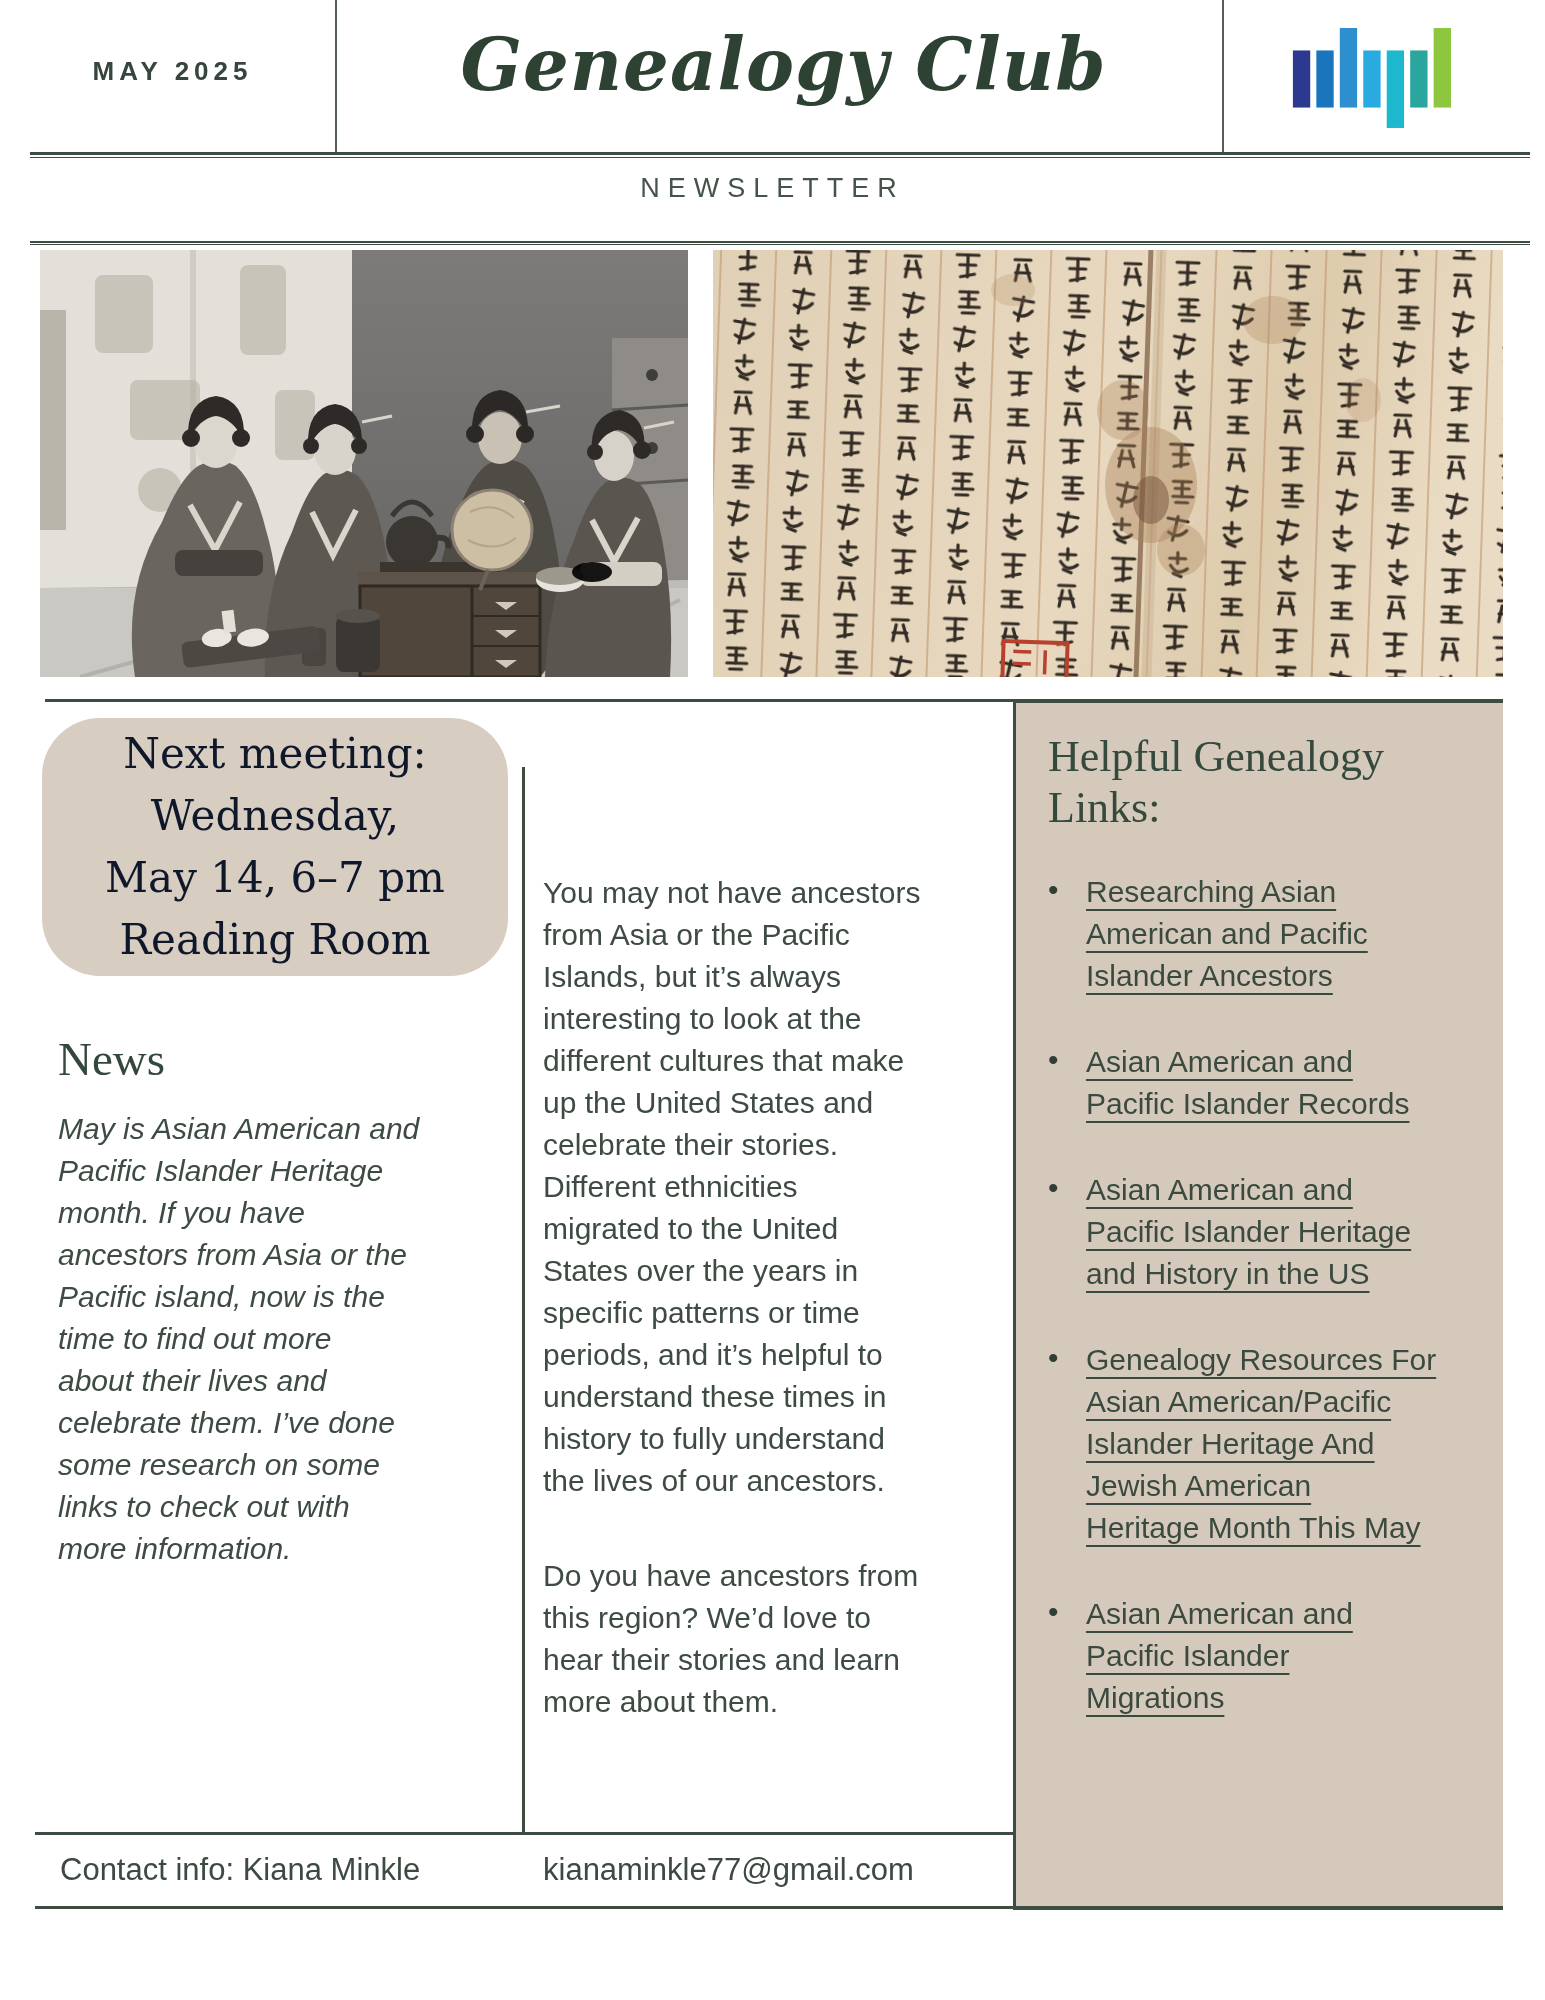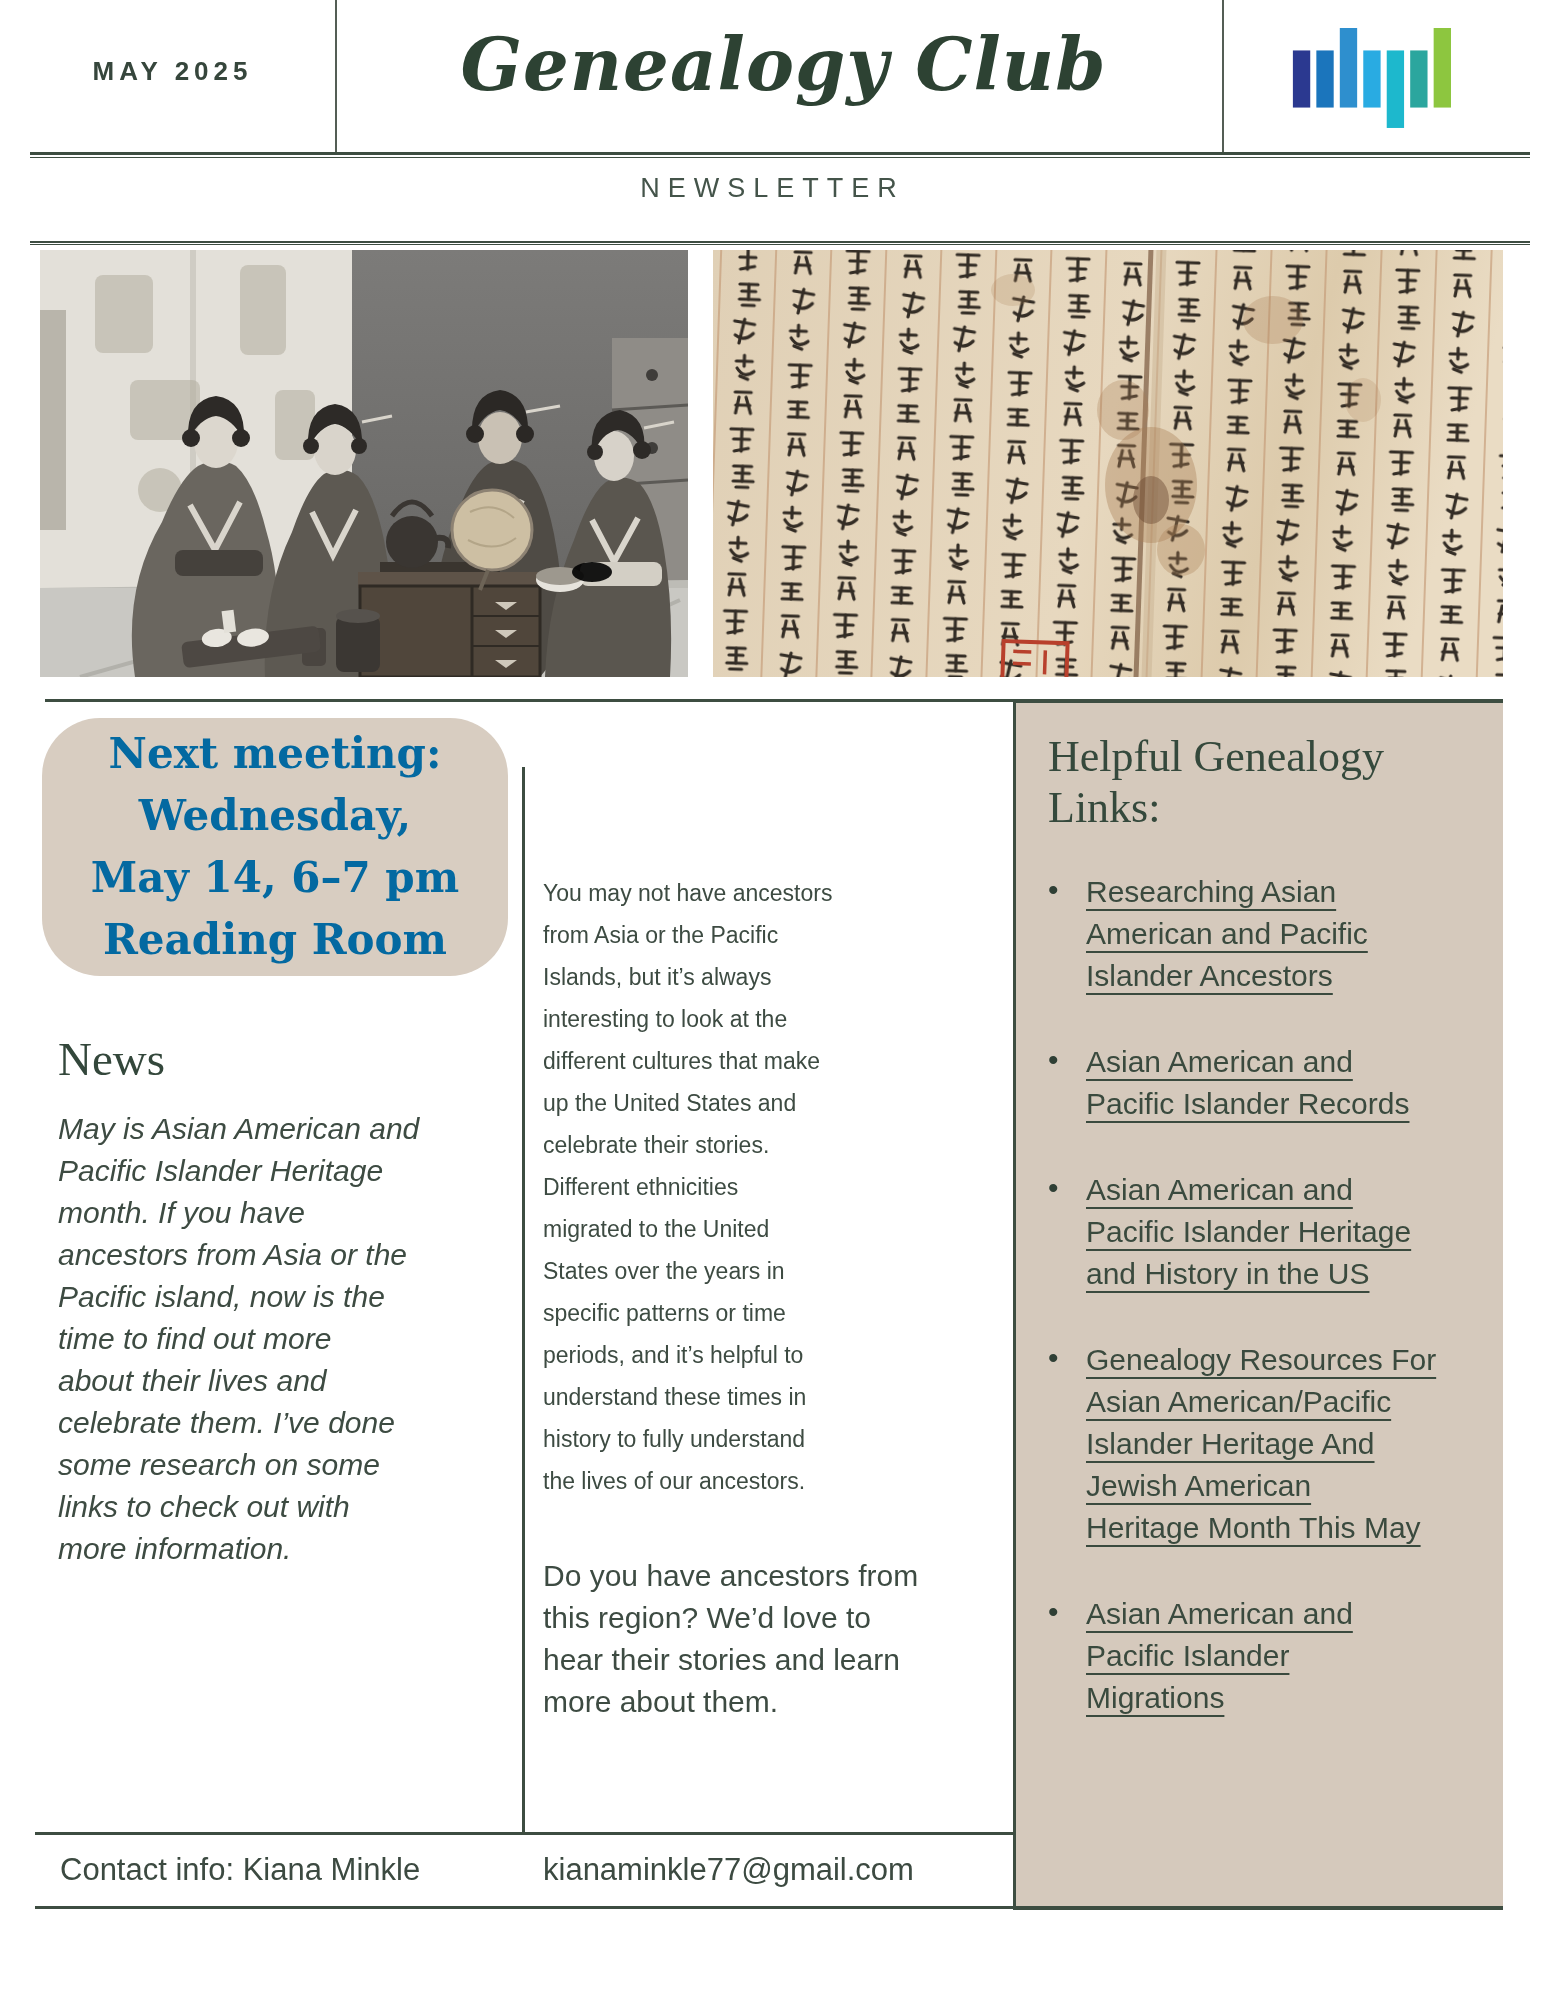--- a/index.html
+++ b/index.html
@@ -36,38 +36,38 @@
 
   
   .col-toprule{left:45px;top:699px;width:1458px;height:3px;background:#3d4d41;}
   .col-divider{left:522px;top:767px;width:3px;height:1065px;background:#3d4d41;}
 
   .meeting-box{
     left:42px;top:718px;width:466px;height:258px;border-radius:58px;
     background:#d8cdc1;display:flex;align-items:center;justify-content:center;
   }
   .meeting-text{
-    font-family:"DejaVu Serif","Liberation Serif",serif;font-weight:700;
-    font-size:42px;line-height:62px;color:#0369a1;text-align:center;white-space:pre-line;
+    font-family:"DejaVu Serif","Liberation Serif",serif;font-weight:400;
+    font-size:42px;line-height:62px;color:#0f172a;text-align:center;white-space:pre-line;
   }
   .news-heading{
     left:58px;top:1032px;font-family:"Liberation Serif",serif;
     font-size:47px;color:#33473b;font-weight:400;
   }
   .news-body{
     left:58px;top:1108px;width:455px;font-size:30px;line-height:42px;
     color:#3d4b42;white-space:pre-line;font-style:italic;
   }
 
   .article-heading{
     left:543px;top:718px;width:462px;font-family:"Liberation Serif",serif;
     font-size:46px;line-height:63px;color:#33473b;font-weight:400;
   }
   .article-para1{
-    left:543px;top:872px;width:470px;font-size:23px;line-height:42px;
+    left:543px;top:872px;width:470px;font-size:30px;line-height:42px;
     color:#3d4b42;white-space:pre-line;
   }
   .article-para2{
     left:543px;top:1555px;width:470px;font-size:30px;line-height:42px;
     color:#3d4b42;white-space:pre-line;
   }
 
   
   .links-panel{
     left:1013px;top:700px;width:490px;height:1210px;background:#d5c9bc;

